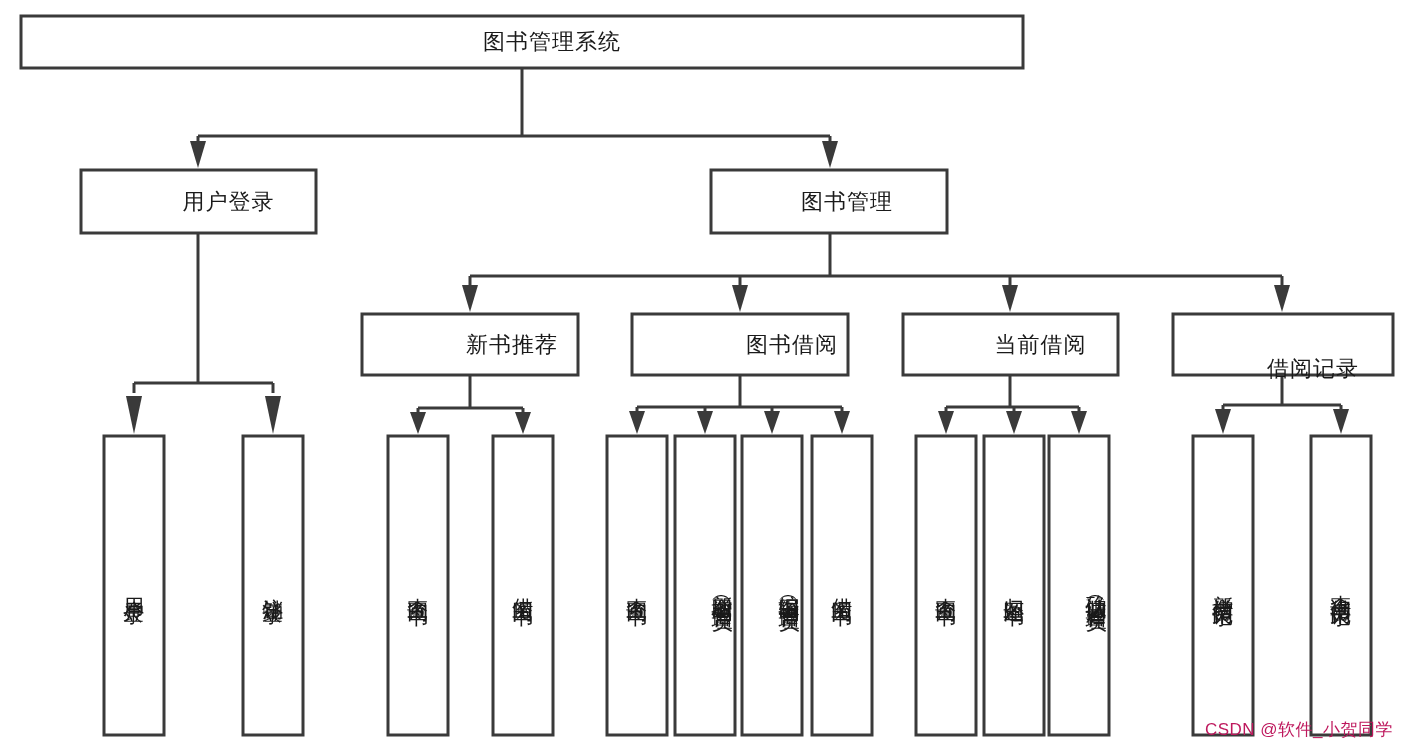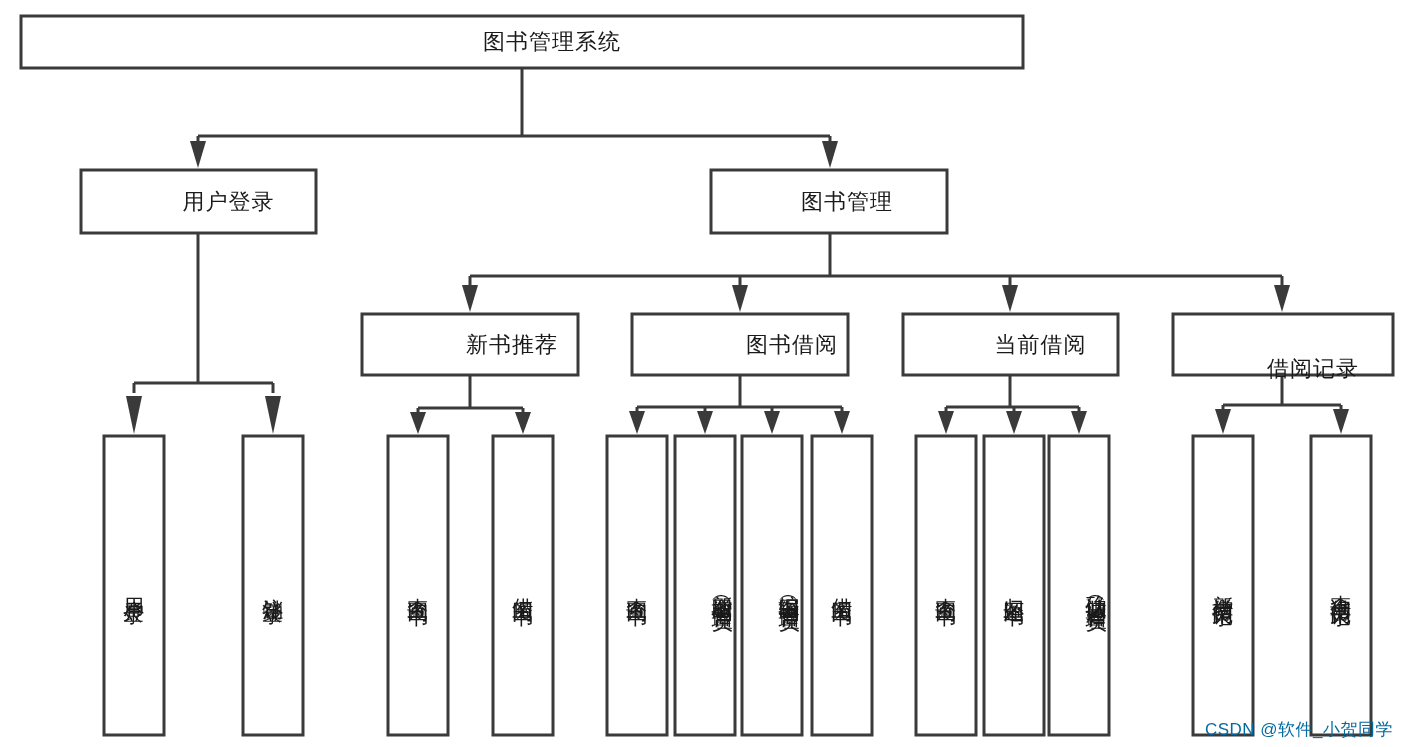--- a/index.html
+++ b/index.html
@@ -24,21 +24,21 @@
   }
   .vlabel-wrap.centered{align-items:center;}
   .hlabel-wrap{
     position:absolute;display:flex;align-items:center;justify-content:center;
     font-size:22px;letter-spacing:1px;color:#1a1a1a;white-space:nowrap;
     pointer-events:none;
     padding-left:30px;
   }
   #watermark{
     position:absolute;right:12px;bottom:6px;
-    font-size:17px;color:#0369a1;letter-spacing:0.5px;
+    font-size:17px;color:#be185d;letter-spacing:0.5px;
     pointer-events:none;user-select:none;
   }
 </style>
 </head>
 <body>
 
 <div id="diagram-root">
 
   <svg class="canvas" viewBox="0 0 1405 747">
 

